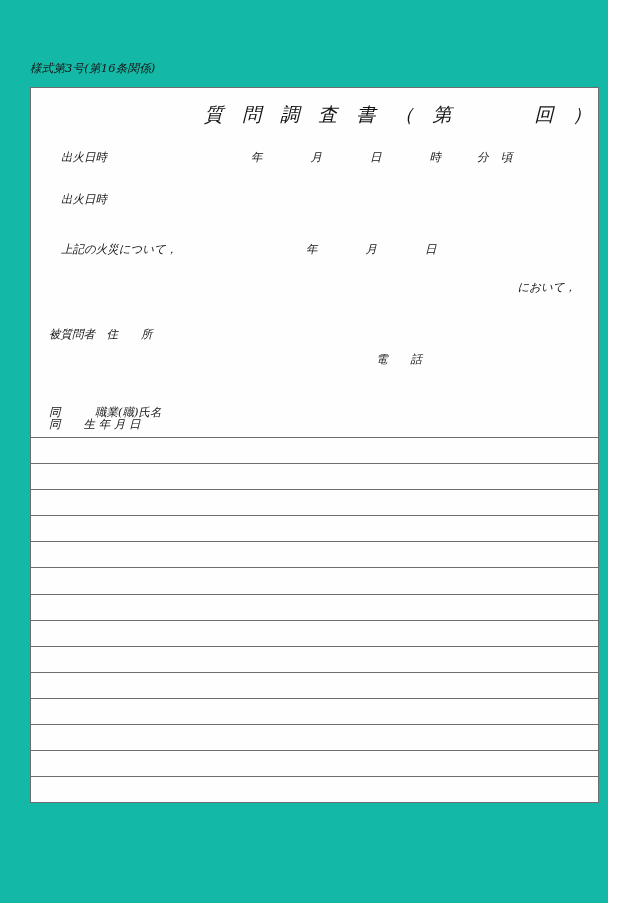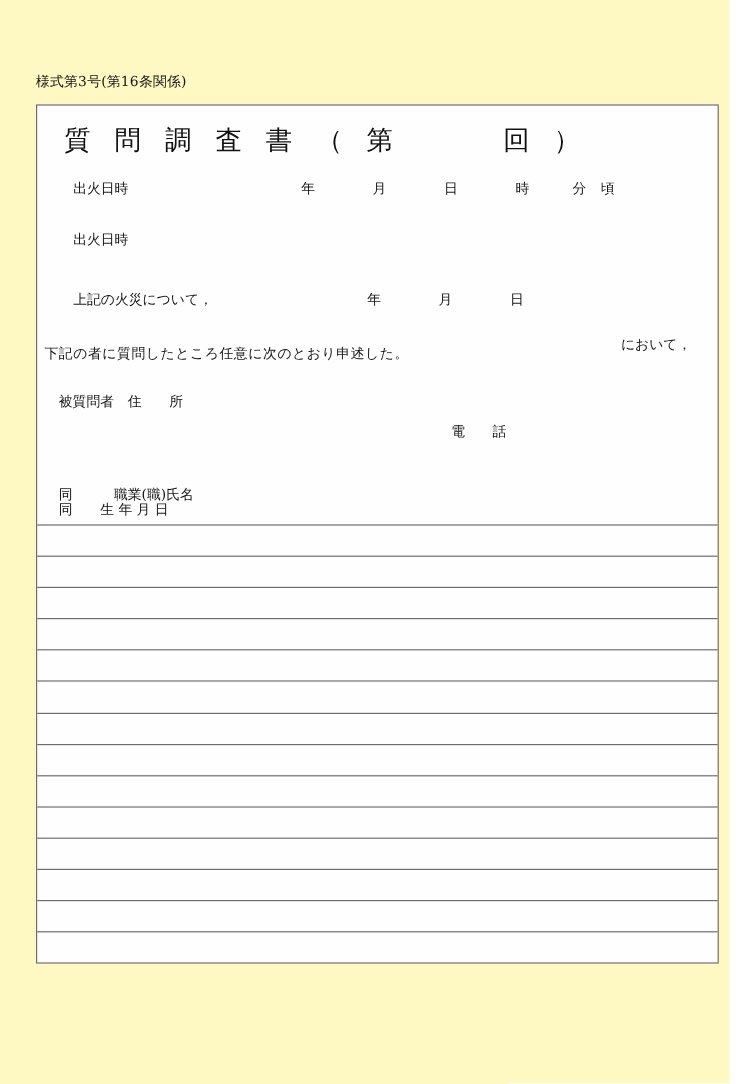--- a/index.html
+++ b/index.html
@@ -11,22 +11,23 @@
   body {
     font-family: "DejaVu Serif", "Liberation Serif", serif;
     color: #1a1a1a;
     -webkit-font-smoothing: antialiased;
   }
 
   .page {
     position: relative;
     width: 608px;
     height: 903px;
-    background: #fef9c3;
+    background: #14b8a6;
     overflow: hidden;
+    font-style: italic;
   }
 
   
   .form-number {
     position: absolute;
     left: 30px;
     top: 61px;
     font-size: 11.5px;
     letter-spacing: 0.2px;
     white-space: nowrap;
@@ -41,25 +42,25 @@
     width: 569px;
     height: 716px;
     border: 1.3px solid #6e6e6e;
     box-sizing: border-box;
     background: #fefefe;
   }
 
   
   .doc-title {
     position: absolute;
-    left: 16px;
+    left: 0;
     top: 14px;
     width: 100%;
-    text-align: left;
-    font-size: 22px;
+    text-align: right;
+    font-size: 19px;
     letter-spacing: 6.5px;
     text-indent: 6.5px;
     white-space: pre;
     color: #111;
   }
 
   
   .f {
     position: absolute;
     font-size: 11.5px;
@@ -123,21 +124,20 @@
     <div class="f spaced-date" id="val-firedate">年　　　　月　　　　日　　　　時　　　分　頃</div>
 
     <div class="f" id="lbl-firelocation">出火日時</div>
 
     <div class="f" id="lbl-aboutfire">上記の火災について，</div>
 
     <div class="f spaced-date" id="val-aboutfire">年　　　　月　　　　日</div>
 
     <div class="f" id="lbl-atplace">において，</div>
 
-    <div class="f sp1" id="lbl-statement">下記の者に質問したところ任意に次のとおり申述した。</div>
 
     <div class="f" id="lbl-address">被質問者　住　　所</div>
 
     <div class="f" id="lbl-phone">電　　話</div>
 
     <div class="f" id="lbl-occupation">同　　　職業(職)氏名</div>
 
     <div class="f" id="lbl-birth">同　　生 年 月 日</div>
 
 

